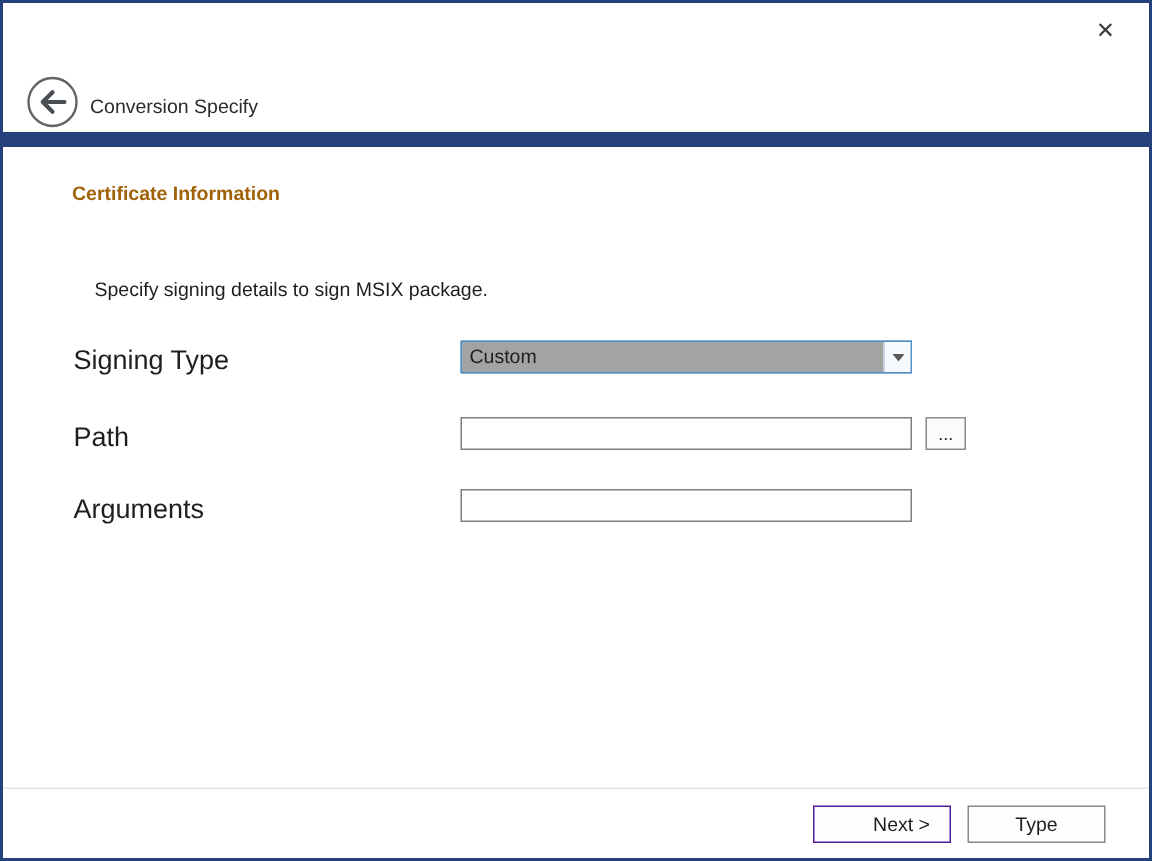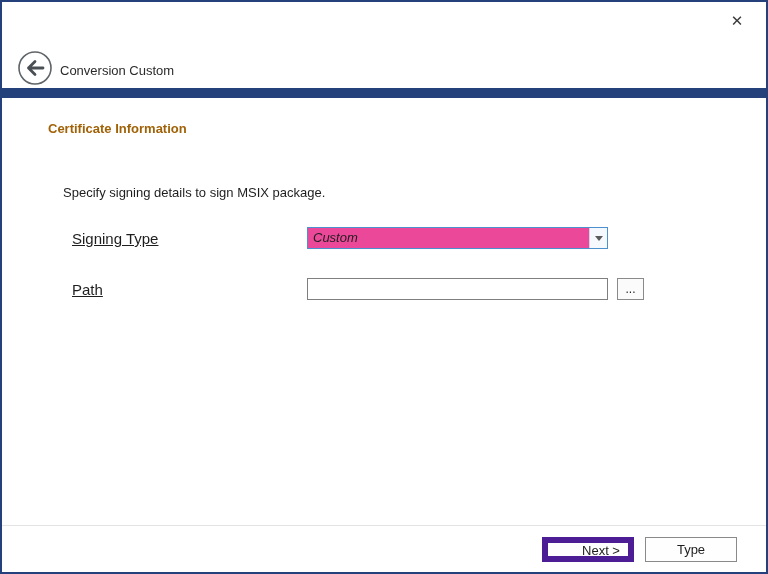--- a/index.html
+++ b/index.html
@@ -91,40 +91,38 @@
     color: #1e1e1e;
   }
 
   .form-row { position: absolute; left: 0; right: 0; height: 22px; }
   .row-signing   { top: 225px; }
   .row-path      { top: 276px; }
   .row-arguments { top: 324px; }
 
   .field-label {
     position: absolute;
-    left: 70px;
+    left: 47px;
     top: 3px;
-    font-size: 15px;
-    color: #1e1e1e;
-    text-decoration: underline;
+    font-size: 18px;
+    color: #1e1e1e;
   }
 
   
   .combobox {
     position: absolute;
     left: 305px;
     top: 0;
     width: 301px;
     height: 22px;
-    background: #ec4899;
+    background: #a3a3a3;
     border: 1px solid #4d90d0;
     display: flex;
     align-items: center;
     cursor: default;
-    font-style: italic;
   }
   .combobox-value {
     flex: 1;
     padding-left: 5px;
     font-size: 13px;
     line-height: 20px;
     color: #1e1e1e;
     overflow: hidden;
     white-space: nowrap;
   }
@@ -197,39 +195,39 @@
     width: 92px;
     height: 25px;
     background: #fefefe;
     border: 1px solid #8a8a8a;
     font-family: "Liberation Sans", sans-serif;
     font-size: 13px;
     color: #1e1e1e;
     cursor: pointer;
   }
   .btn.primary {
-    border: 6px solid #4c1d95;
+    border: 1px solid #4c1d95;
     padding-left: 26px;
   }
 </style>
 </head>
 <body>
 
 <div class="window">
 
   <button class="close-btn">✕</button>
 
   <div class="header">
     <button class="back-btn" title="">
       <svg width="36" height="36" viewBox="0 0 36 36">
         <circle cx="18" cy="18" r="16" fill="none" stroke="#5f6468" stroke-width="1.6"></circle>
         <path d="M26 18 H11.5 M11.5 18 L18 11.5 M11.5 18 L18 24.5" fill="none" stroke="#4a4f54" stroke-width="2.8" stroke-linecap="round" stroke-linejoin="round"></path>
       </svg>
     </button>
-    <span class="header-title">Conversion Custom</span>
+    <span class="header-title">Conversion Specify</span>
   </div>
 
   <div class="band"></div>
 
   <div class="section-title">Certificate Information</div>
   <div class="description">Specify signing details to sign MSIX package.</div>
 
   <div class="form-row row-signing">
     <span class="field-label">Signing Type</span>
     <div class="combobox">
@@ -239,19 +237,23 @@
       </span>
     </div>
   </div>
 
   <div class="form-row row-path">
     <span class="field-label">Path</span>
     <input class="text-input" type="text" value="" style="">
     <button class="browse-btn">...</button>
   </div>
 
+  <div class="form-row row-arguments">
+    <span class="field-label">Arguments</span>
+    <input class="text-input" type="text" value="" style="">
+  </div>
 
   <div class="footer">
     <button class="btn primary">Next &gt;</button>
     <button class="btn">Type</button>
   </div>
 
 </div>
 
 </body></html>

